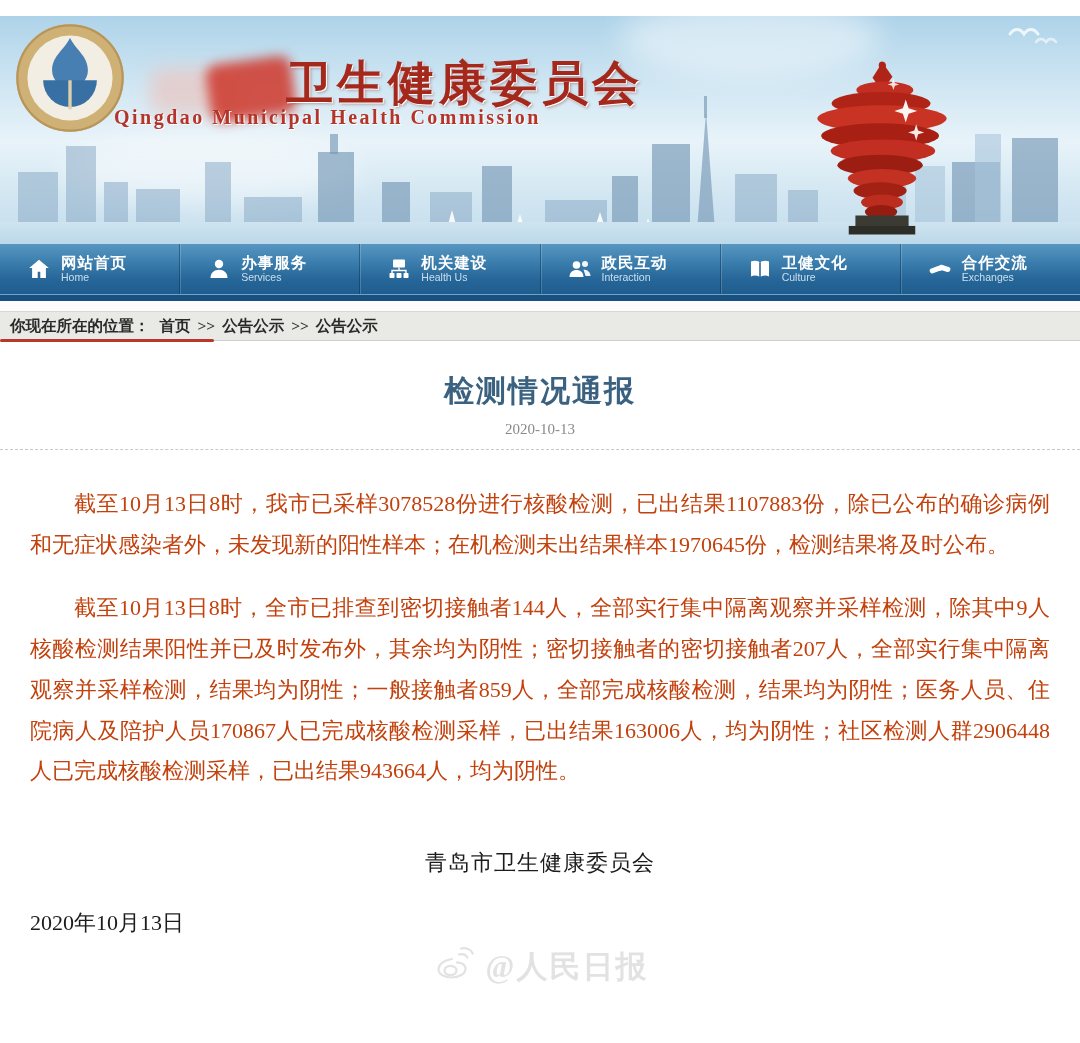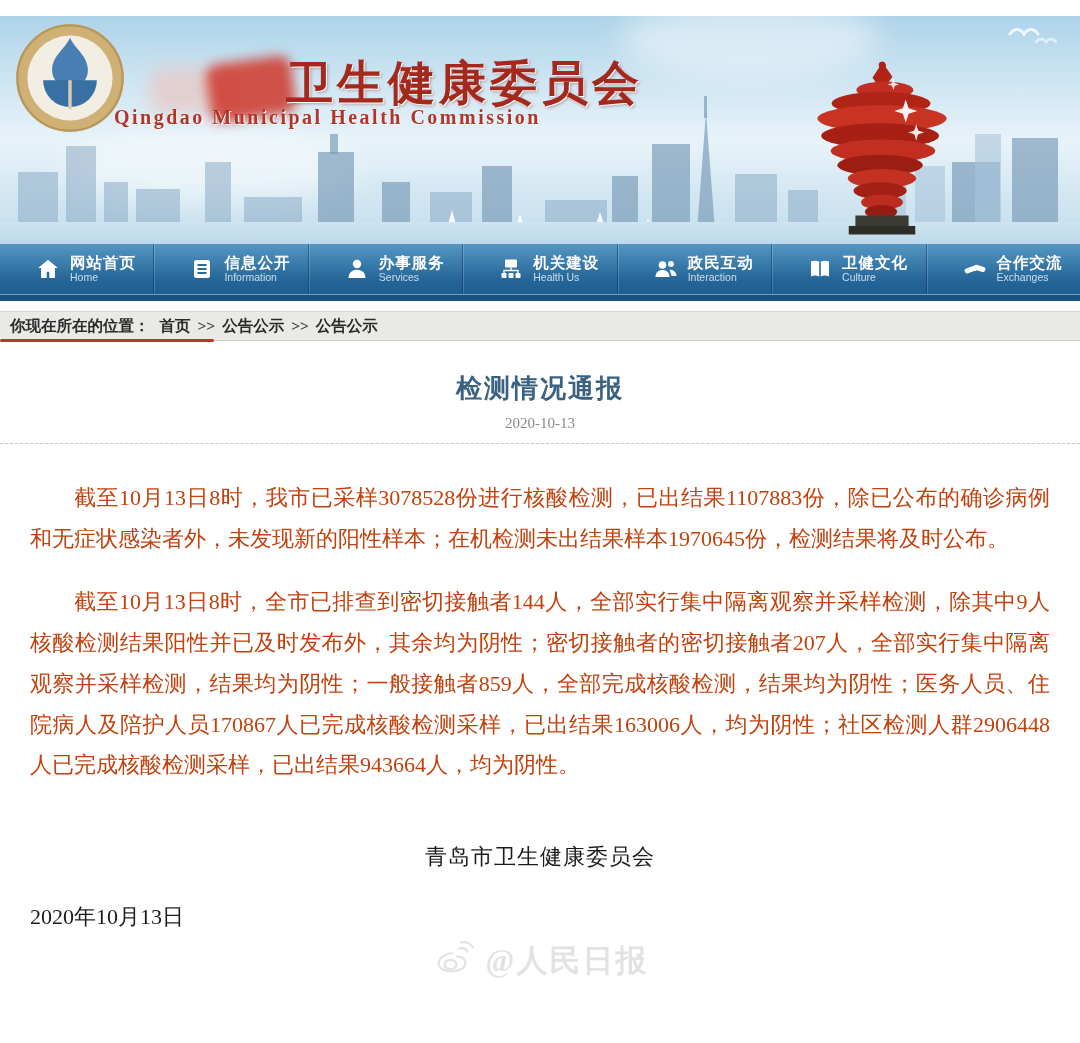--- a/index.html
+++ b/index.html
@@ -24,21 +24,21 @@
     text-shadow:1px 1px 0 #fff,2px 2px 3px rgba(120,20,10,.35); white-space:nowrap; }
   .banner-subtitle { position:absolute; left:114px; top:90px; font-family:"Liberation Serif","DejaVu Serif",serif;
     font-size:20px; font-weight:bold; color:#b5342a; letter-spacing:2.5px;
     text-shadow:1px 1px 0 #fff; white-space:nowrap; }
   .sculpture { position:absolute; left:798px; top:38px; width:168px; height:190px; }
   .seagull { position:absolute; right:18px; top:6px; width:56px; height:26px; opacity:.9; }
 
   
   .navbar { display:flex; width:100%; height:50px;
     background:linear-gradient(180deg,#5896c2 0%,#3c7fae 35%,#266698 70%,#1f5d8e 100%); }
-  .nav-item { flex:1; display:flex; align-items:center; gap:9px; padding-left:35px;
+  .nav-item { flex:1; display:flex; align-items:center; gap:9px; padding-left:26px;
     text-decoration:none; cursor:pointer; position:relative; }
   .nav-item + .nav-item { border-left:1px solid rgba(10,45,80,.45);
     box-shadow:inset 1px 0 0 rgba(255,255,255,.18); }
   .nav-icon { width:26px; height:26px; flex:0 0 auto; display:flex; align-items:center; justify-content:center; }
   .nav-icon svg { width:24px; height:24px; }
   .nav-text { display:flex; flex-direction:column; line-height:1.12; }
   .nav-cn { color:#ffffff; font-size:15.5px; font-weight:bold; letter-spacing:1px; white-space:nowrap; }
   .nav-en { color:rgba(230,242,252,.85); font-size:10.5px; white-space:nowrap; }
   .nav-strip { width:100%; height:7px; background:#18507f; border-top:1px solid #6fa3c8; }
 
@@ -50,21 +50,21 @@
     font-family:"Liberation Serif","DejaVu Serif",serif; font-size:15.5px; font-weight:bold; color:#2a2a2a; }
   .breadcrumb-bar .sep { margin:0 7px; color:#3a3a3a; }
   .breadcrumb-bar a { color:#2a2a2a; text-decoration:none; cursor:pointer; }
   .crumb-prefix { margin-right:10px; }
   .red-underline { position:absolute; left:0; bottom:-2px; width:214px; height:3px;
     background:#b8382c; border-radius:2px; }
 
   
   .article { padding:0 30px; }
   .article-title { margin-top:30px; text-align:center;
-    font-family:"Liberation Serif","DejaVu Serif",serif; font-size:26px; font-weight:bold;
+    font-family:"Liberation Serif","DejaVu Serif",serif; font-size:30px; font-weight:bold;
     color:#3a617f; letter-spacing:2px; }
   .article-date { margin-top:9px; text-align:center; color:#8a8a8a; font-size:15px;
     font-family:"Liberation Serif","DejaVu Serif",serif; }
   .dotted-sep { margin:11px -30px 0 -30px; border:0; border-top:1px dashed #c9c9c6; height:0; }
   .body-para { margin-top:34px; text-indent:2em; text-align:justify;
     font-family:"Liberation Serif","DejaVu Serif",serif; font-size:22px; line-height:1.86; color:#c2410c; }
   .body-para + .body-para { margin-top:22px; }
   .signature { margin-top:56px; text-align:center;
     font-family:"Liberation Serif","DejaVu Serif",serif; font-size:22px; color:#1c1c1c; letter-spacing:1px; }
   .sign-date { margin-top:30px; text-align:left;
@@ -175,36 +175,20 @@
             <path d="M12 2.8 2.2 11h2.9v10h5.6v-6.2h2.6V21h5.6V11h2.9z"></path>
           </svg>
       </span>
       <span class="nav-text">
         <span class="nav-cn">网站首页</span>
         <span class="nav-en">Home</span>
       </span>
     </a>
     <a class="nav-item">
       <span class="nav-icon">
-        <svg viewBox="0 0 24 24">
-            <rect x="4" y="3" width="16" height="18" rx="2.5" fill="#ffffff"></rect>
-        <g stroke="#2a6897" stroke-width="2">
-              <line x1="7.5" y1="8" x2="16.5" y2="8"></line>
-              <line x1="7.5" y1="12" x2="16.5" y2="12"></line>
-              <line x1="7.5" y1="16" x2="16.5" y2="16"></line>
-            </g>
-          </svg>
-      </span>
-      <span class="nav-text">
-        <span class="nav-cn">信息公开</span>
-        <span class="nav-en">Information</span>
-      </span>
-    </a>
-    <a class="nav-item">
-      <span class="nav-icon">
         <svg viewBox="0 0 24 24" fill="#ffffff">
             <circle cx="12" cy="7" r="4.2"></circle>
             <path d="M3.5 21c0-5.2 3.7-8.2 8.5-8.2s8.5 3 8.5 8.2z"></path>
           </svg>
       </span>
       <span class="nav-text">
         <span class="nav-cn">办事服务</span>
         <span class="nav-en">Services</span>
       </span>
     </a>

